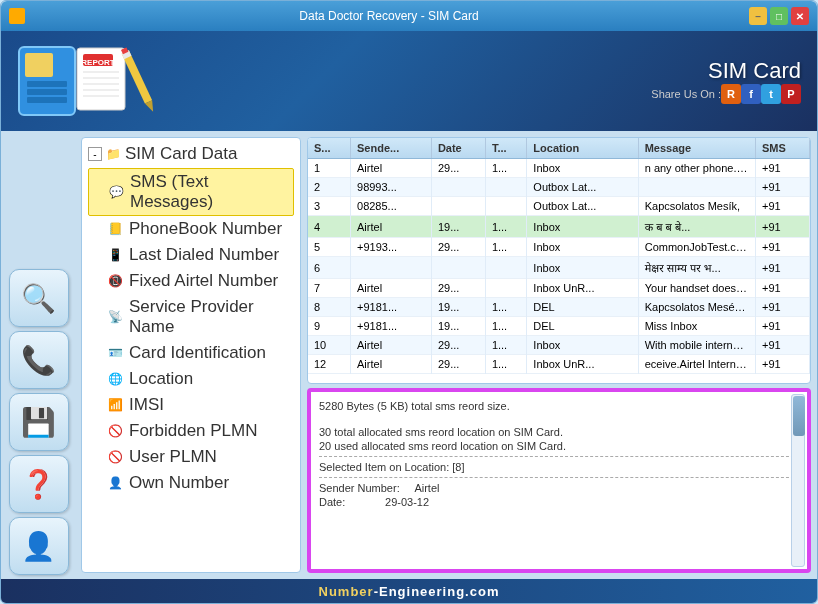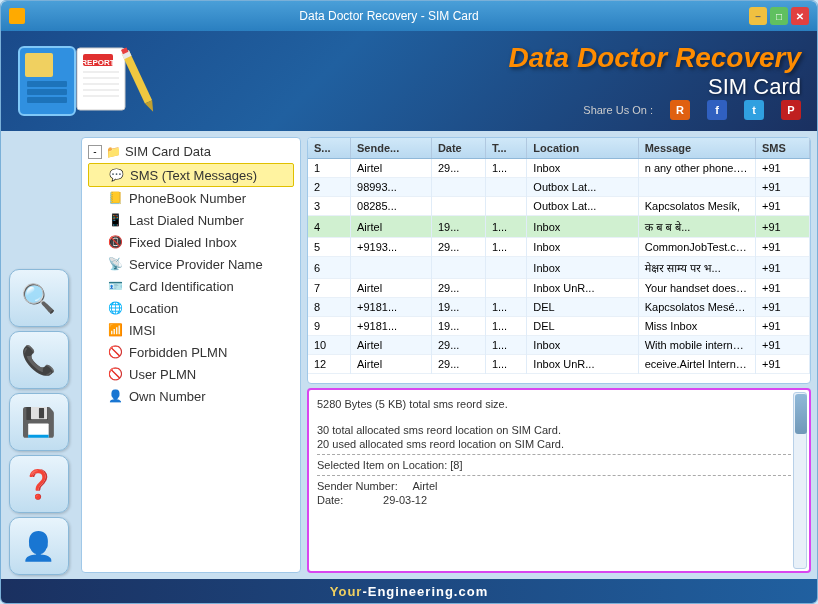--- a/index.html
+++ b/index.html
@@ -95,21 +95,21 @@
     }
     .header-title-sub {
       font-size: 22px;
       color: white;
       text-align: right;
       text-shadow: 1px 1px 3px rgba(0,0,0,0.5);
     }
     .share-bar {
       display: flex;
       align-items: center;
-      gap: 17px;
+      gap: 0;
       margin-top: 0;
       justify-content: flex-end;
     }
     .share-label {
       color: #ccc;
       font-size: 11px;
     }
     .share-icon {
       width: 20px;
       height: 20px;
@@ -206,21 +206,21 @@
     }
     .tree-icon {
       width: 16px;
       height: 16px;
       display: inline-flex;
       align-items: center;
       justify-content: center;
       flex-shrink: 0;
     }
     .tree-label {
-      font-size: 13px;
+      font-size: 17px;
       color: #333;
     }
 
     
     .right-panel {
       flex: 1;
       display: flex;
       flex-direction: column;
       gap: 4px;
       overflow: hidden;
@@ -265,21 +265,21 @@
       white-space: nowrap;
       overflow: hidden;
       max-width: 80px;
       text-overflow: ellipsis;
     }
 
     
     .info-panel {
       height: 185px;
       background: white;
-      border: 2px solid #d946ef;
+      border: 4px solid #d946ef;
       border-radius: 4px;
       padding: 8px;
       font-size: 11px;
       overflow-y: auto;
       position: relative;
     }
     .info-panel p {
       margin-bottom: 2px;
       color: #333;
     }
@@ -381,21 +381,20 @@
       <div style="transform: rotate(-25deg); margin-left:-5px;">
         <svg width="12" height="70" viewBox="0 0 12 70">
           <rect x="2" y="4" width="8" height="55" fill="#f0c840"></rect>
           <polygon points="2,59 10,59 6,70" fill="#c0a030"></polygon>
           <rect x="2" y="4" width="8" height="6" fill="#e8e8e8"></rect>
           <rect x="3" y="0" width="6" height="5" fill="#e84040"></rect>
         </svg>
       </div>
     </div>
     <div class="header-right">
-      <div class="header-title-main">Data Doctor Recovery</div>
       <div class="header-title-sub">SIM Card</div>
       <div class="share-bar">
         <span class="share-label">Share Us On :</span>
         <div class="share-icon share-rss" title="RSS">R</div>
         <div class="share-icon share-fb" title="Facebook">f</div>
         <div class="share-icon share-tw" title="Twitter">t</div>
         <div class="share-icon share-pin" title="Pinterest">P</div>
       </div>
     </div>
   </div>
@@ -436,21 +435,21 @@
         <div class="tree-item">
           <span class="tree-icon">📒</span>
           <span class="tree-label">PhoneBook Number</span>
         </div>
         <div class="tree-item">
           <span class="tree-icon">📱</span>
           <span class="tree-label">Last Dialed Number</span>
         </div>
         <div class="tree-item">
           <span class="tree-icon">📵</span>
-          <span class="tree-label">Fixed Dialed Inbox</span>
+          <span class="tree-label">Fixed Airtel Number</span>
         </div>
         <div class="tree-item">
           <span class="tree-icon">📡</span>
           <span class="tree-label">Service Provider Name</span>
         </div>
         <div class="tree-item">
           <span class="tree-icon">🪪</span>
           <span class="tree-label">Card Identification</span>
         </div>
         <div class="tree-item">
@@ -613,16 +612,16 @@
           <div class="info-scrollbar">
             <div class="info-scrollbar-thumb"></div>
           </div>
         </div>
       </div>
     </div>
   </div>
 
   <div class="watermark-bar">
     <span class="watermark-text">
-      <span style="color:#f0d060;">Your</span><span>-Engineering.com</span>
+      <span style="color:#f0d060;">Number</span><span>-Engineering.com</span>
     </span>
   </div>
 </div>
 
 </body></html>

